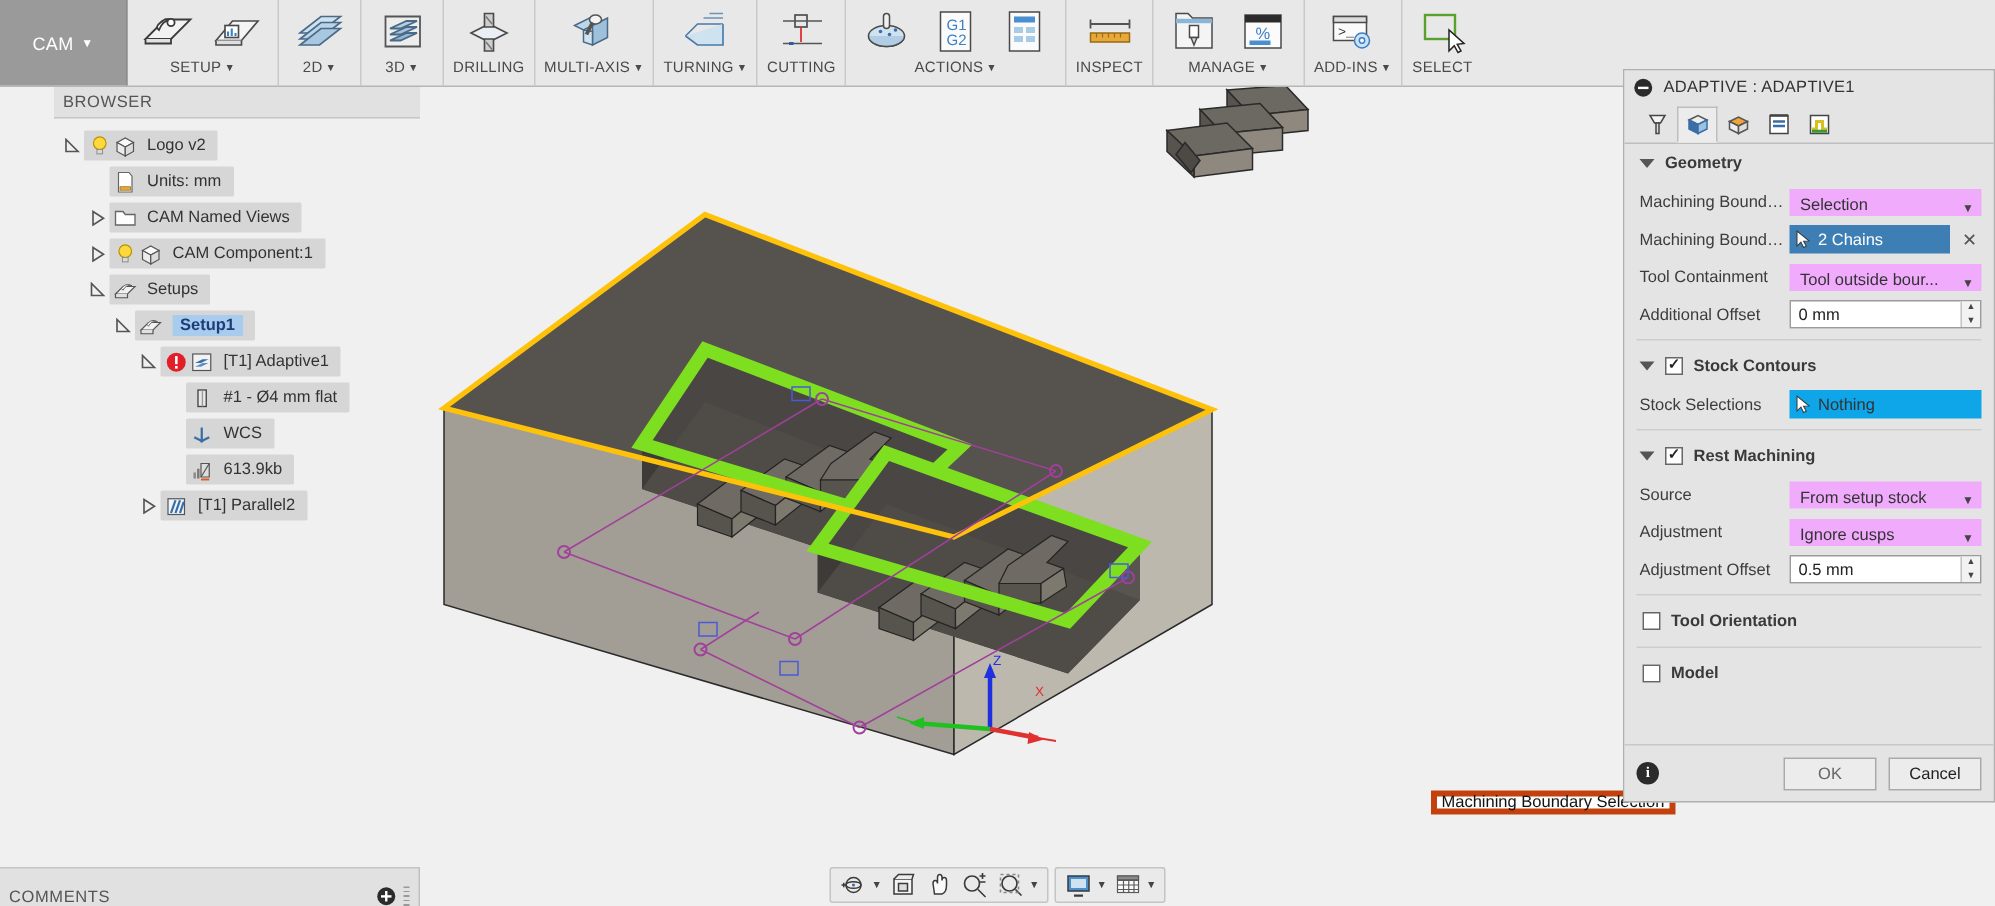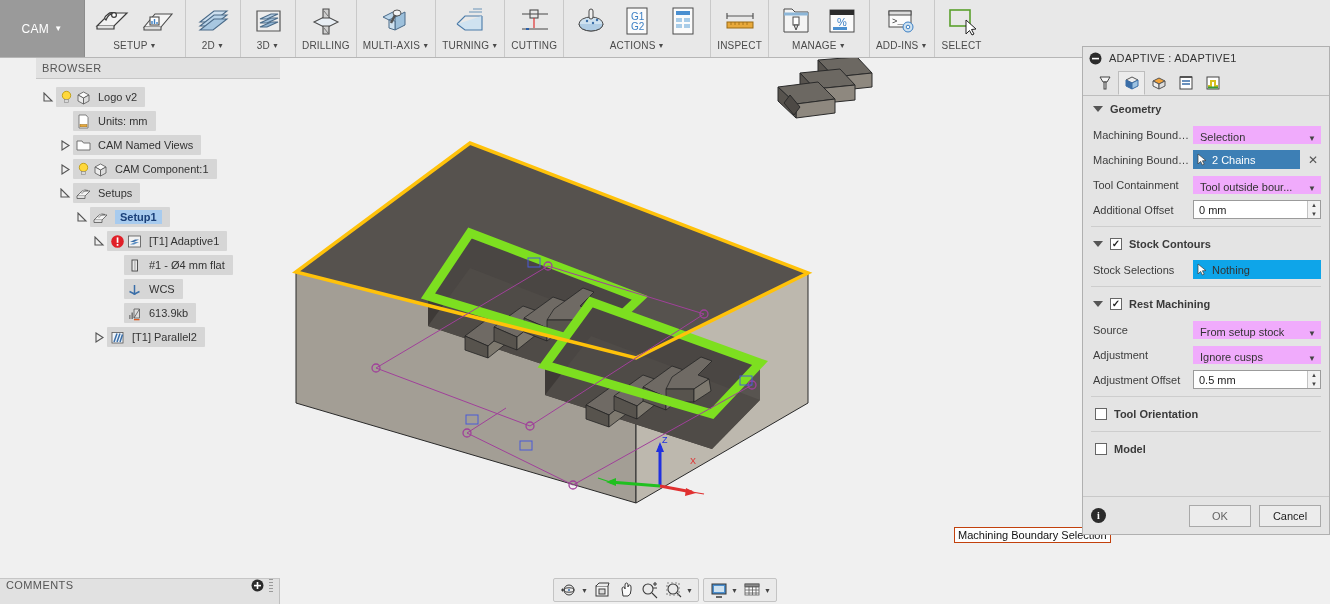--- a/index.html
+++ b/index.html
@@ -70,21 +70,21 @@
   }
   .tr-body .tlabel { margin-left: 6px; font-size: 11px; color: #333; }
   .tr-body.sel-blue .tlabel { background: #a8cbee; color: #1a3f78; font-weight: bold; padding: 1px 5px; }
   .tr-body.sel-blue { background: #d6d6d6; }
   .ic { width: 17px; height: 17px; flex: 0 0 17px; display: block; }
 
   
   #comments {
     position: absolute; left: 0; top: 578px; width: 280px; height: 26px;
     background: #e1e1e1; border-top: 1px solid #c6c6c6; border-right: 1px solid #c0c0c0;
-    display: flex; align-items: flex-start; padding: 0 6px;
+    display: flex; align-items: flex-end; padding: 0 6px;
     font-size: 11px; color: #555; letter-spacing: .4px;
   }
   #comments .spacer { flex: 1; }
 
   
   #viewport {
     position: absolute; left: 280px; top: 58px; width: 1050px; height: 546px;
     background: #f0f0f0; overflow: hidden;
   }
   #viewcube-wrap { position: absolute; right: 0px; top: -58px; width: 150px; height: 60px; }
@@ -178,21 +178,21 @@
   .btn.enabled { color: #222; }
   .info-dot {
     width: 15px; height: 15px; border-radius: 50%; background: #2b2b2b; color: #fff;
     display: flex; align-items: center; justify-content: center;
     font-size: 10px; font-weight: bold; font-family: "Liberation Serif", serif; cursor: pointer;
   }
 
   
   #tooltip {
     position: absolute; left: 954px; top: 527px; height: 16px;
-    background: #fdfdfd; border: 1px solid #c2410c;
+    background: #fdfdfd; border: 4px solid #c2410c;
     display: flex; align-items: center; padding: 0 3px;
     font-size: 11px; color: #111;
   }
 </style>
 </head>
 <body>
 
 <div id="app">
 
   <div id="toolbar">

